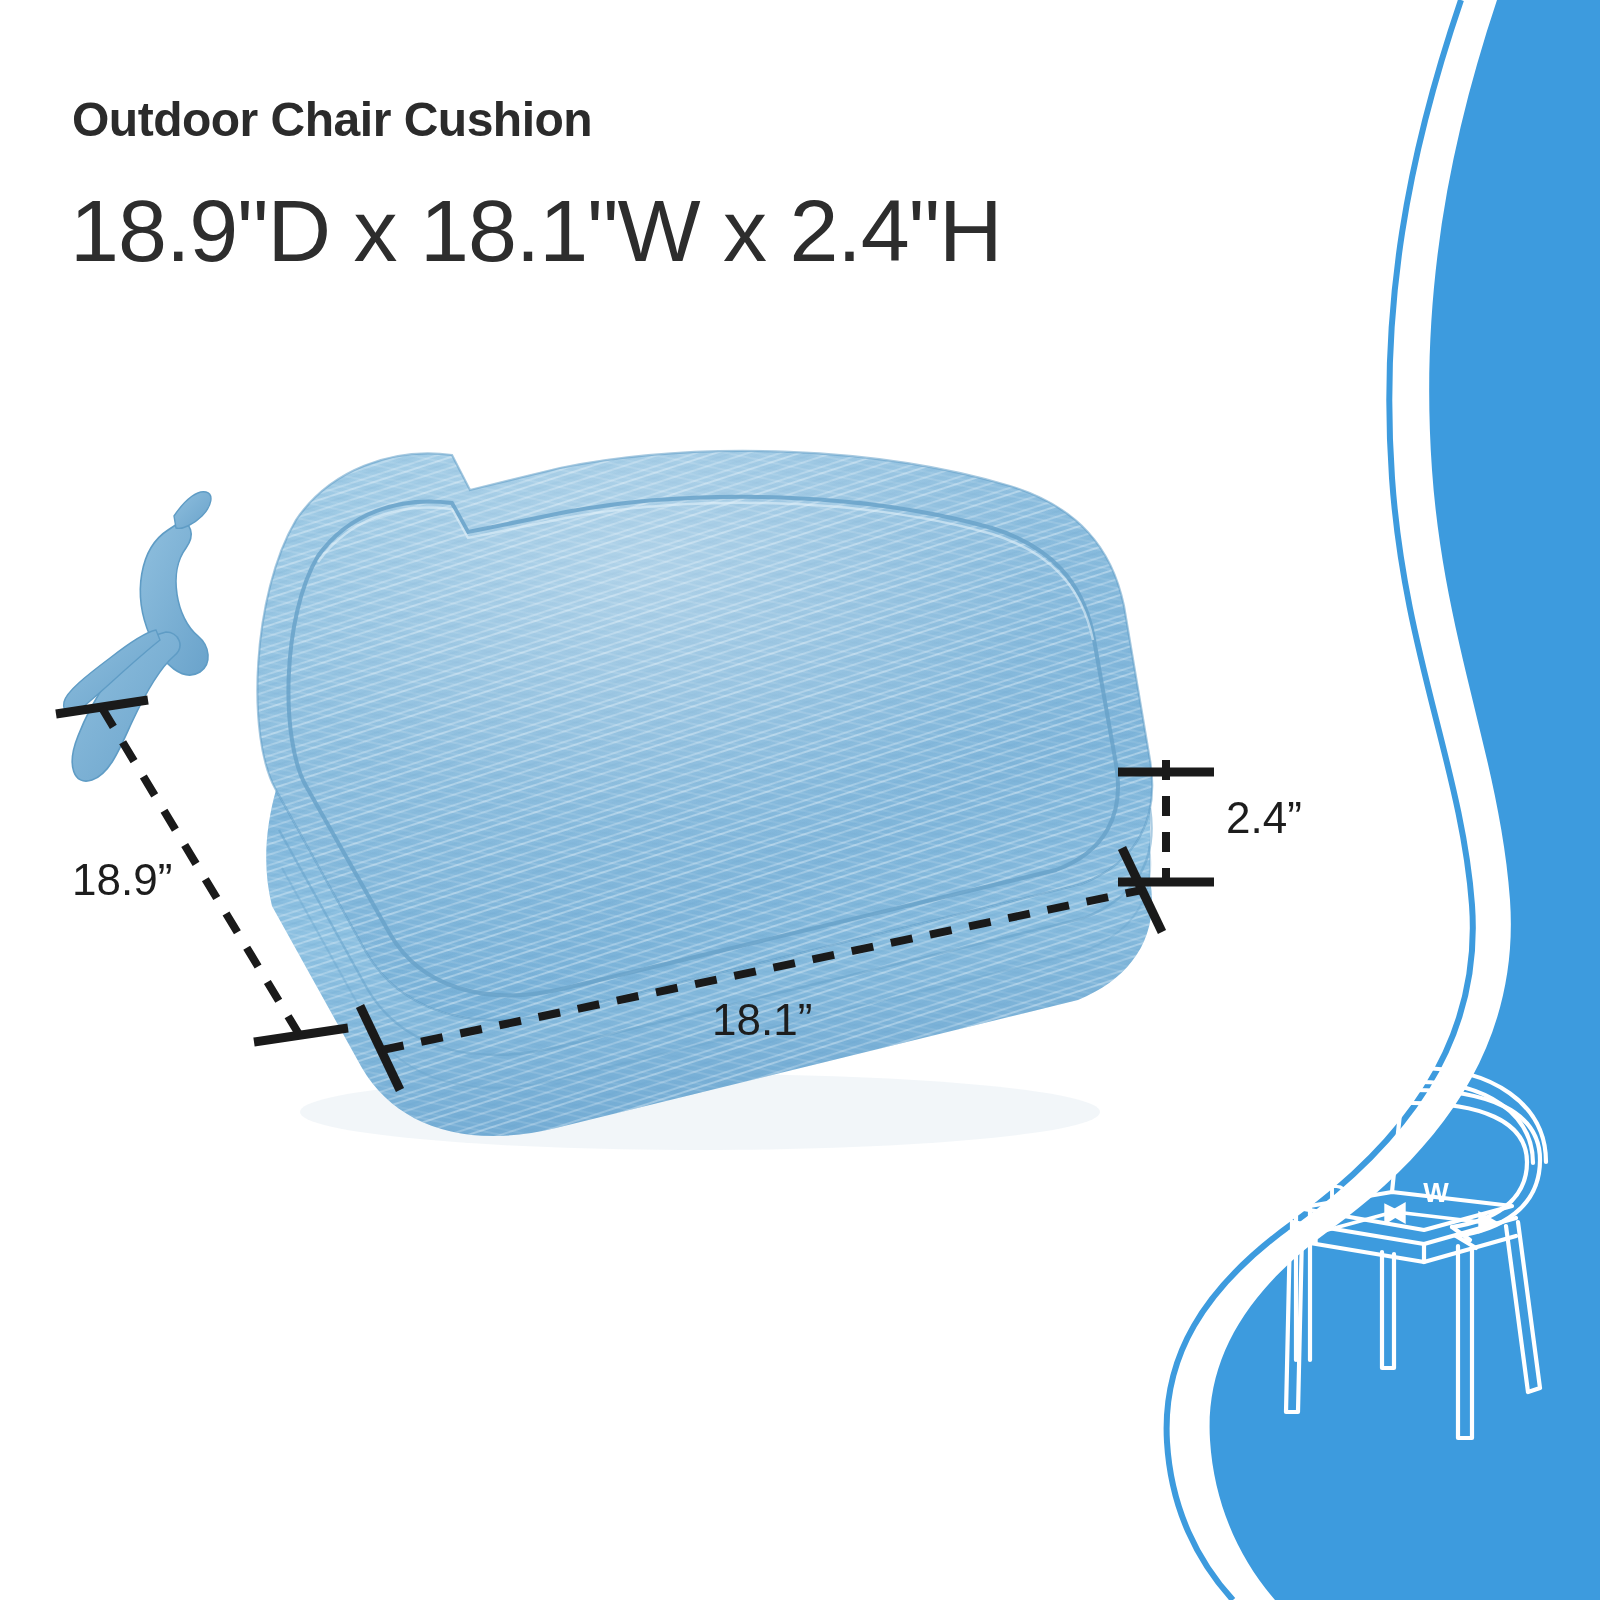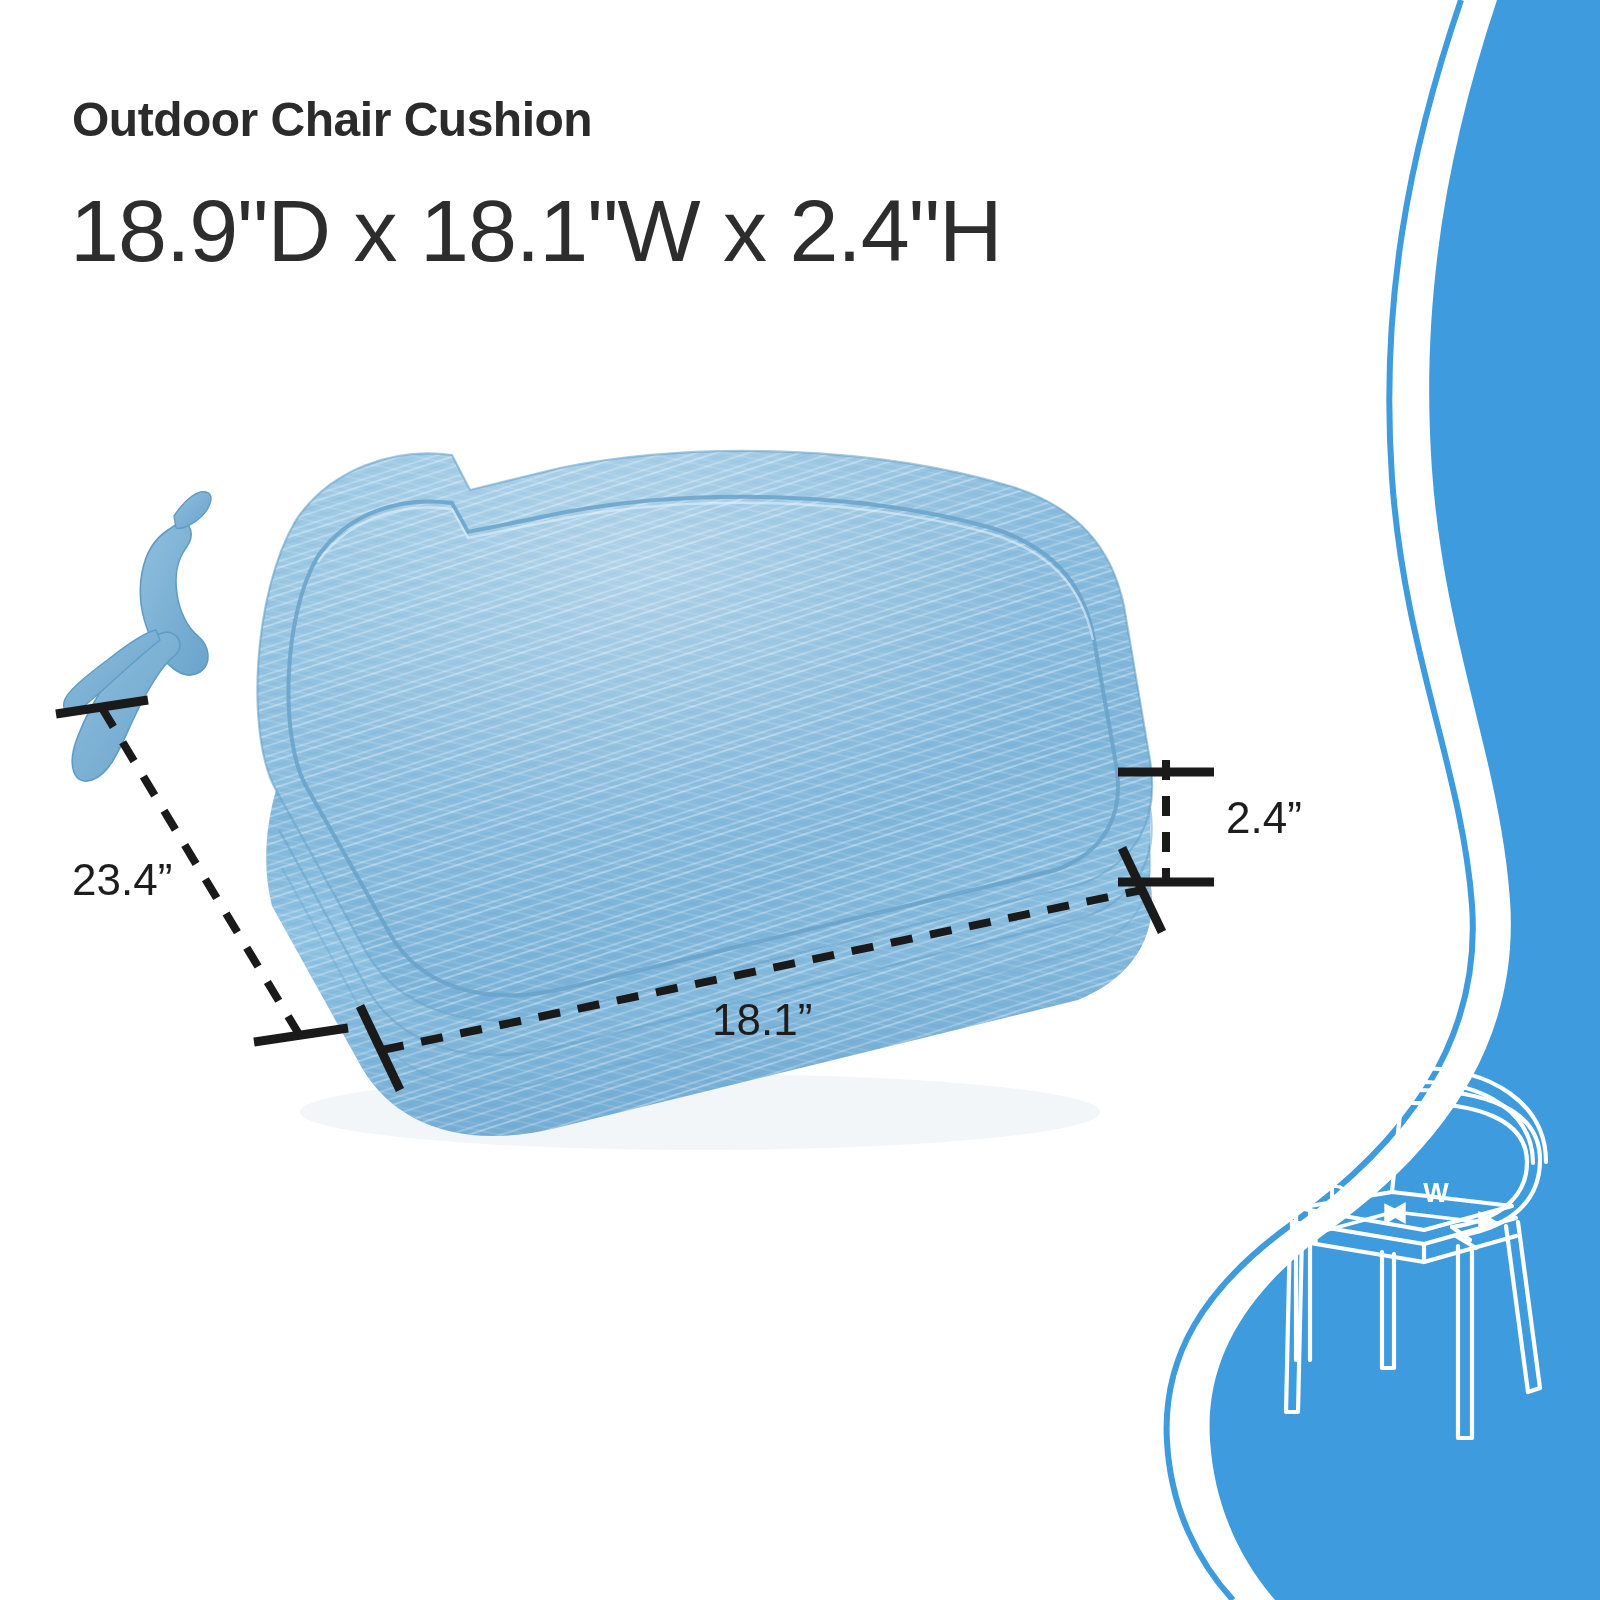--- a/index.html
+++ b/index.html
@@ -271,21 +271,21 @@
     <text x="1338" y="1204" fill="#FFFFFF" font-family="Liberation Sans, sans-serif" font-size="27" font-weight="bold" text-anchor="middle">D</text>
     <text x="1436" y="1202" fill="#FFFFFF" font-family="Liberation Sans, sans-serif" font-size="27" font-weight="bold" text-anchor="middle">W</text>
   </svg>
 
   <div id="text-layer" class="layer" style="pointer-events:none;">
 
     <div id="title">Outdoor Chair Cushion</div>
 
     <div id="subtitle">18.9"D x 18.1"W x 2.4"H</div>
 
-    <div class="dimlabel" id="lbl-depth">23.4”</div>
+    <div class="dimlabel" id="lbl-depth">18.9”</div>
 
     <div class="dimlabel" id="lbl-width">18.1”</div>
 
     <div class="dimlabel" id="lbl-height">2.4”</div>
 
   </div>
 
 </div>
 
 </body></html>

